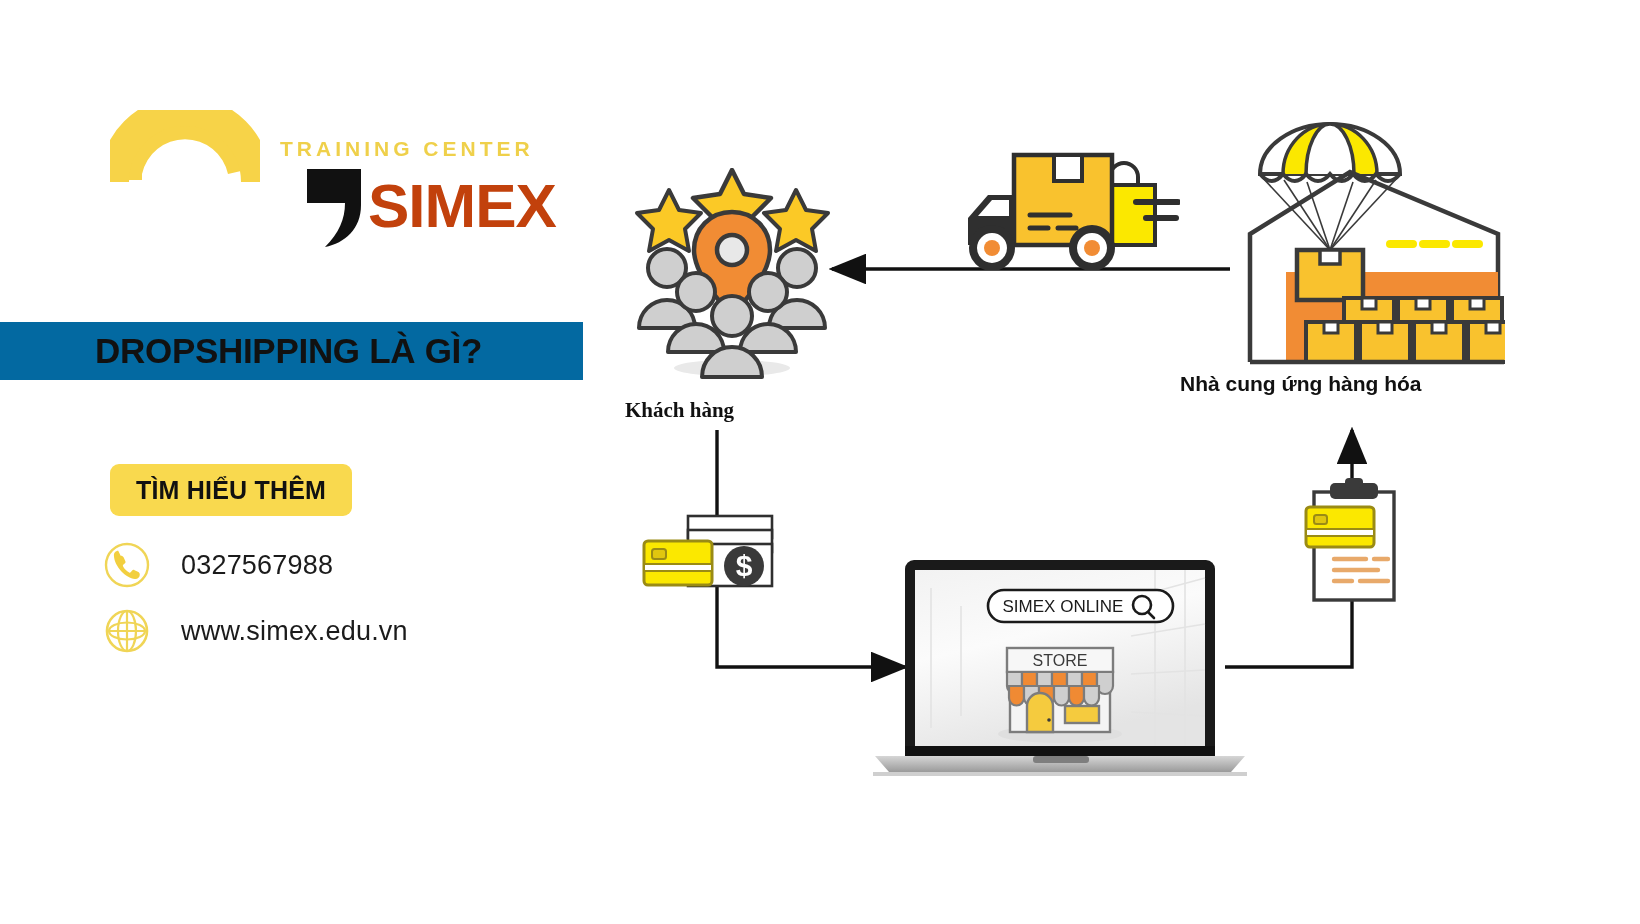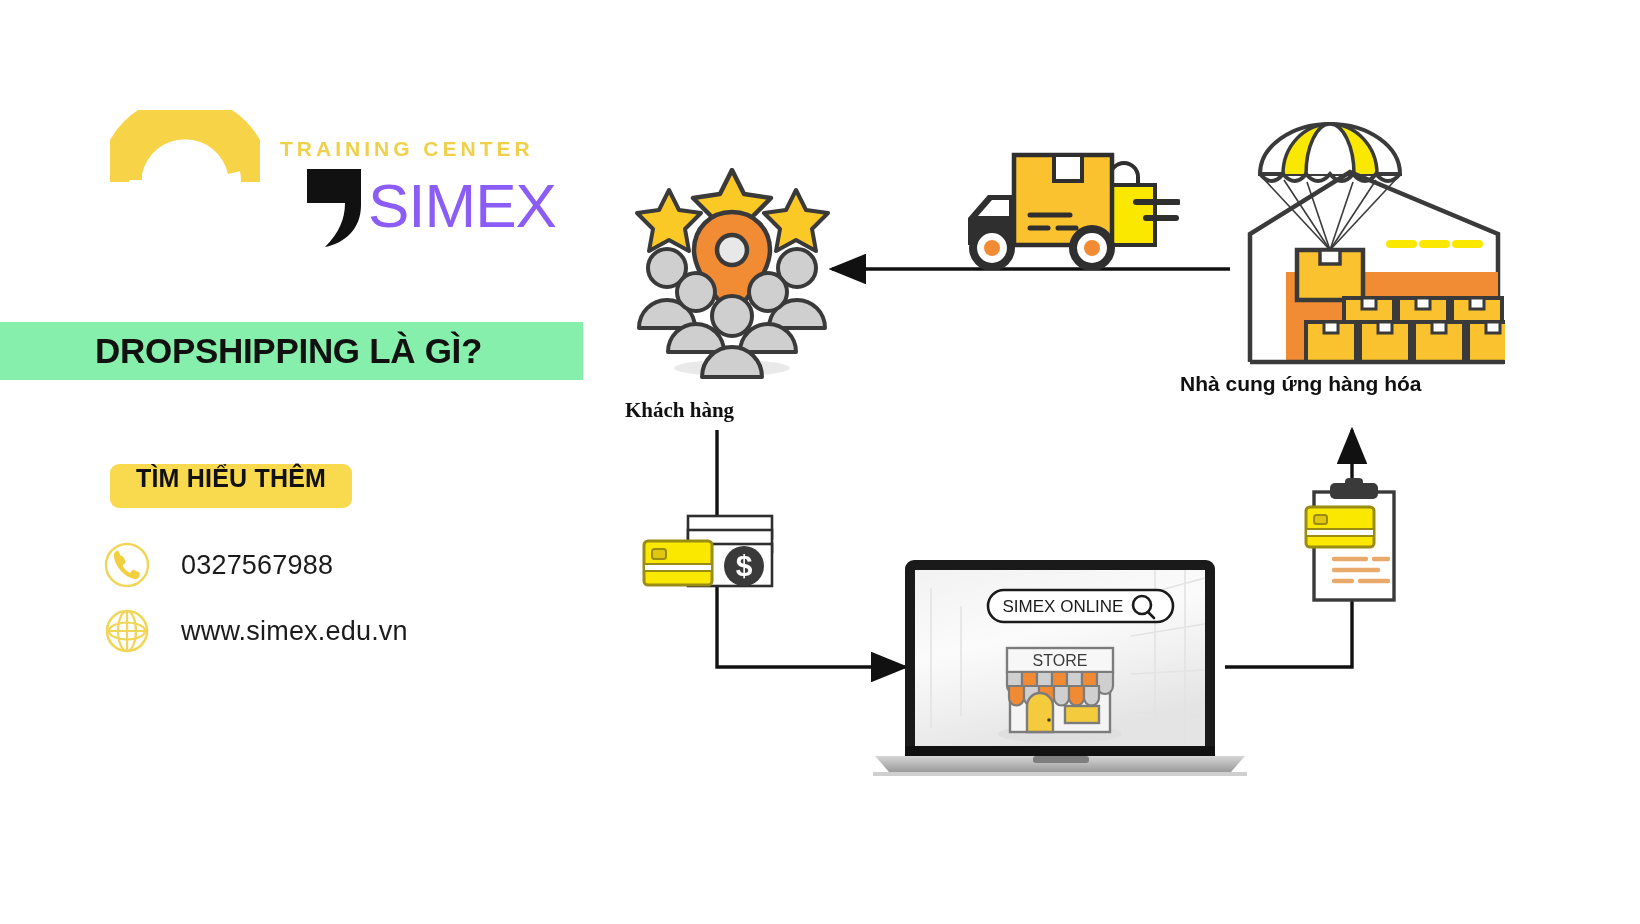--- a/index.html
+++ b/index.html
@@ -9,29 +9,29 @@
   .stage{position:absolute;left:0;top:0;width:1640px;height:924px;background:#fff;}
 
   
   .left-panel{position:absolute;left:0;top:0;width:630px;height:924px;}
 
   .logo-wrap{position:absolute;left:110px;top:105px;width:400px;height:150px;}
   .logo-arc{position:absolute;left:0px;top:5px;width:150px;height:78px;}
   .logo-training{position:absolute;left:170px;top:32px;font-size:21px;font-weight:700;
       letter-spacing:4.0px;color:#efd04a;white-space:nowrap;}
   .logo-mark{position:absolute;left:195px;top:62px;width:58px;height:82px;}
-  .logo-simex{position:absolute;left:258px;top:62px;font-size:62px;font-weight:400;
-      letter-spacing:-1px;color:#8b5cf6;line-height:78px;white-space:nowrap;}
-
-  .title-band{position:absolute;left:0;top:322px;width:583px;height:58px;background:#86efac;}
+  .logo-simex{position:absolute;left:258px;top:62px;font-size:62px;font-weight:700;
+      letter-spacing:-1px;color:#c2410c;line-height:78px;white-space:nowrap;}
+
+  .title-band{position:absolute;left:0;top:322px;width:583px;height:58px;background:#0369a1;}
   .title-band span{position:absolute;left:95px;top:50%;transform:translateY(-50%);
       font-size:35px;font-weight:800;color:#111;letter-spacing:-0.3px;white-space:nowrap;}
 
-  .cta-btn{position:absolute;left:110px;top:464px;height:44px;border-radius:9px;
-      background:#f9d94e;display:flex;justify-content:center;
+  .cta-btn{position:absolute;left:110px;top:464px;height:52px;border-radius:9px;
+      background:#f9d94e;display:flex;align-items:center;justify-content:center;
       padding:0 26px;}
   .cta-btn span{font-size:25px;font-weight:800;color:#111;letter-spacing:0.2px;white-space:nowrap;}
 
   .contact-row{position:absolute;display:flex;align-items:center;gap:31px;}
   .c-phone{left:104px;top:542px;}
   .c-web{left:104px;top:608px;}
   .contact-ic{width:46px;height:46px;flex:0 0 46px;}
   .contact-tx{font-size:27px;color:#1b1b1b;letter-spacing:0.2px;white-space:nowrap;}
 
   

